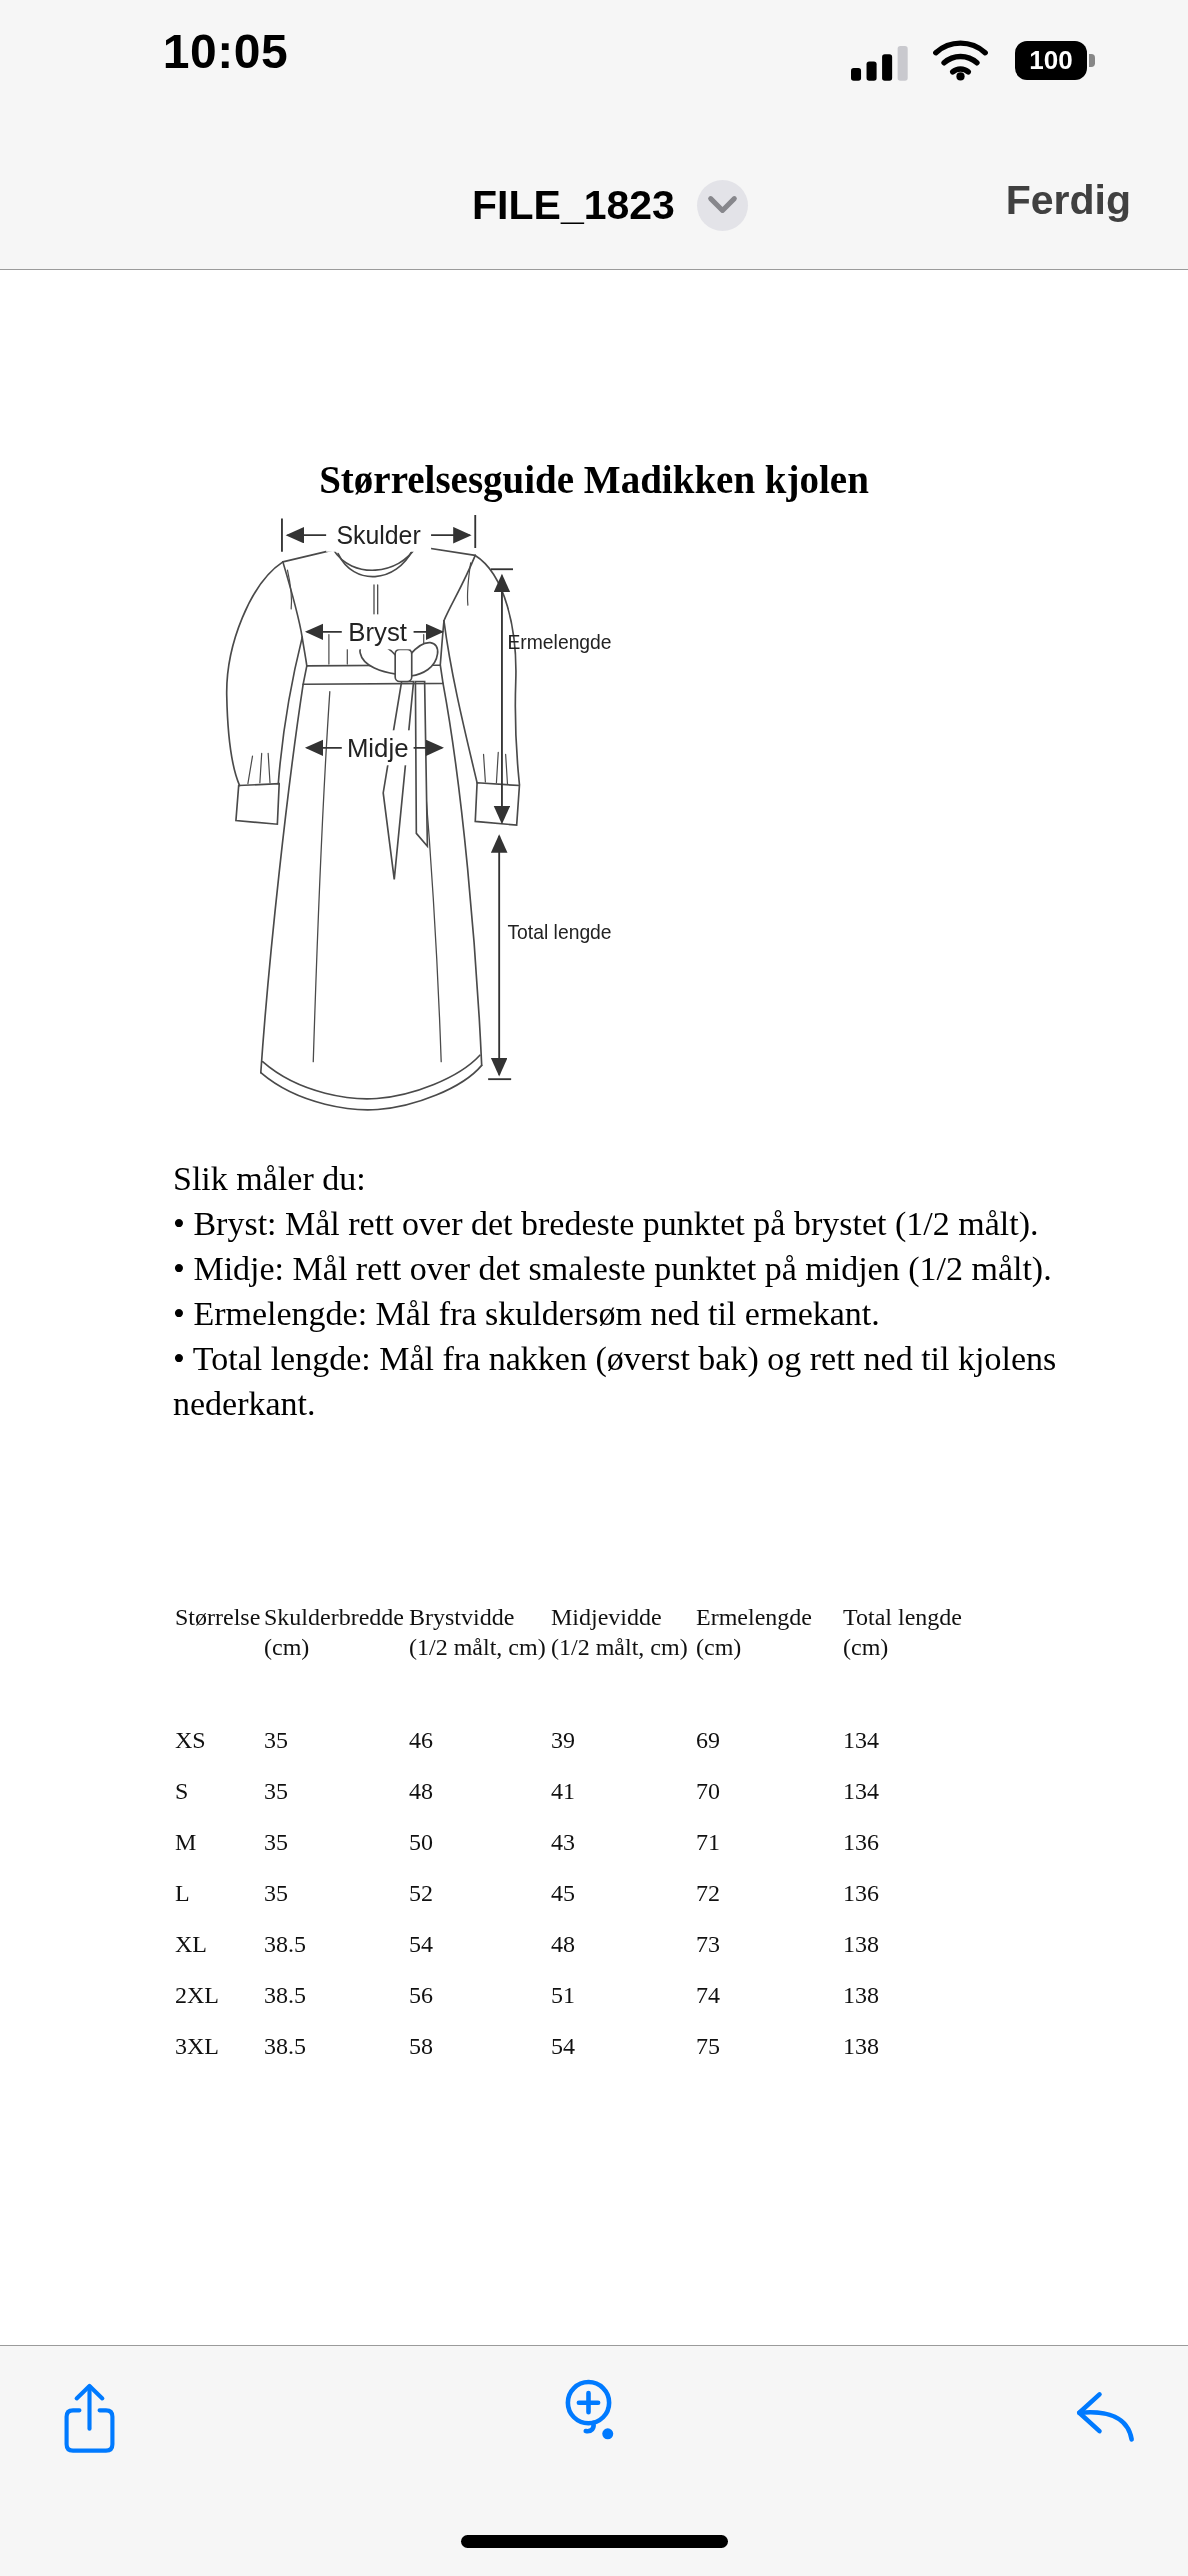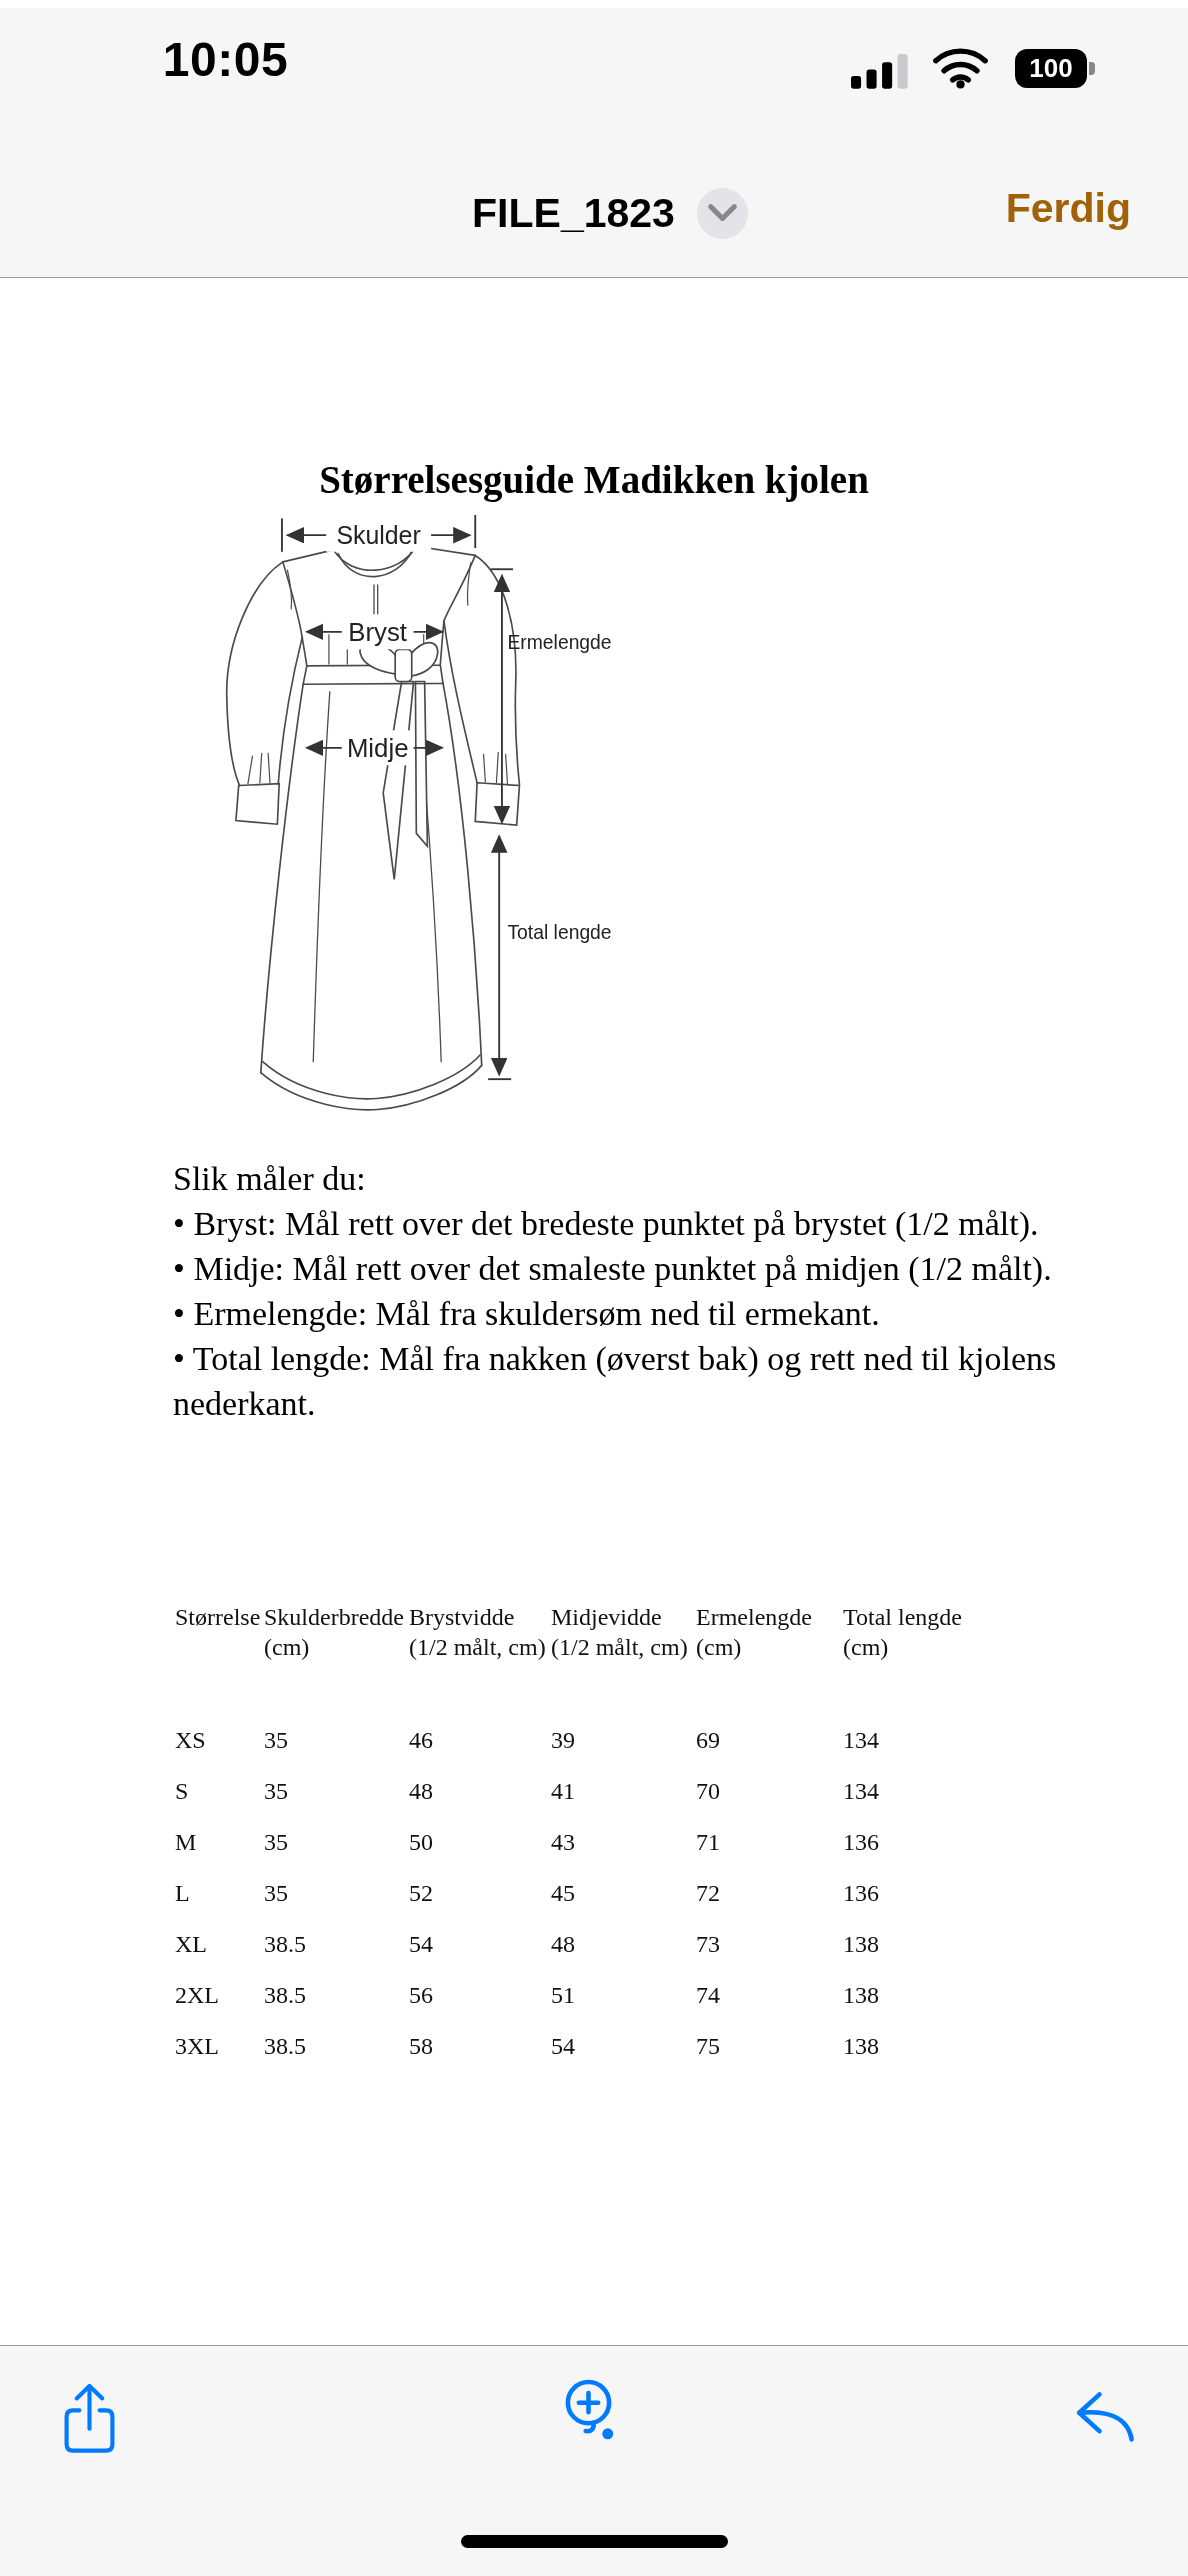--- a/index.html
+++ b/index.html
@@ -6,21 +6,21 @@
   body{
     width:1188px;height:2576px;position:relative;background:#ffffff;
     font-family:"Liberation Sans",sans-serif;overflow:hidden;
     -webkit-font-smoothing:antialiased;
   }
   .screen{position:absolute;inset:0;}
 
   
   .top-chrome{
     position:absolute;left:0;top:0;width:1188px;height:270px;
-    background:#f6f6f6;border-bottom:1.8px solid #9b9b9b;box-sizing:border-box;margin-top:8px;
+    background:#f6f6f6;border-bottom:1.8px solid #9b9b9b;box-sizing:border-box;
   }
   .status-time{
     position:absolute;left:138px;top:24px;width:175px;text-align:center;
     font-size:48px;font-weight:600;color:#000;letter-spacing:0.5px;
   }
   .status-icons svg{display:block;}
   .sig{position:absolute;left:851px;top:42px;}
   .wifi{position:absolute;left:932px;top:39px;}
   .battery{position:absolute;left:1015px;top:41px;width:81px;height:39px;}
   .battery .cap{
@@ -39,21 +39,21 @@
   }
   .nav-title{font-size:41px;font-weight:700;color:#000;}
   .chevron-btn{
     margin-left:22px;width:51px;height:51px;border-radius:50%;
     background:#e3e3e8;border:none;display:flex;align-items:center;
     justify-content:center;padding:0;cursor:pointer;
   }
   .done-btn{
     position:absolute;right:57px;top:177px;background:none;border:none;
     font-family:"Liberation Sans",sans-serif;
-    font-size:41px;font-weight:600;color:#a16207;cursor:pointer;padding:0;
+    font-size:41px;font-weight:600;color:#404040;cursor:pointer;padding:0;
   }
 
   
   .doc-title{
     position:absolute;left:0;top:457px;width:1188px;text-align:center;
     font-family:"Liberation Serif",serif;font-size:39px;font-weight:700;color:#000;
   }
   .diagram{position:absolute;left:212px;top:511px;}
   .diagram text{font-family:"Liberation Sans",sans-serif;fill:#222;}
 

